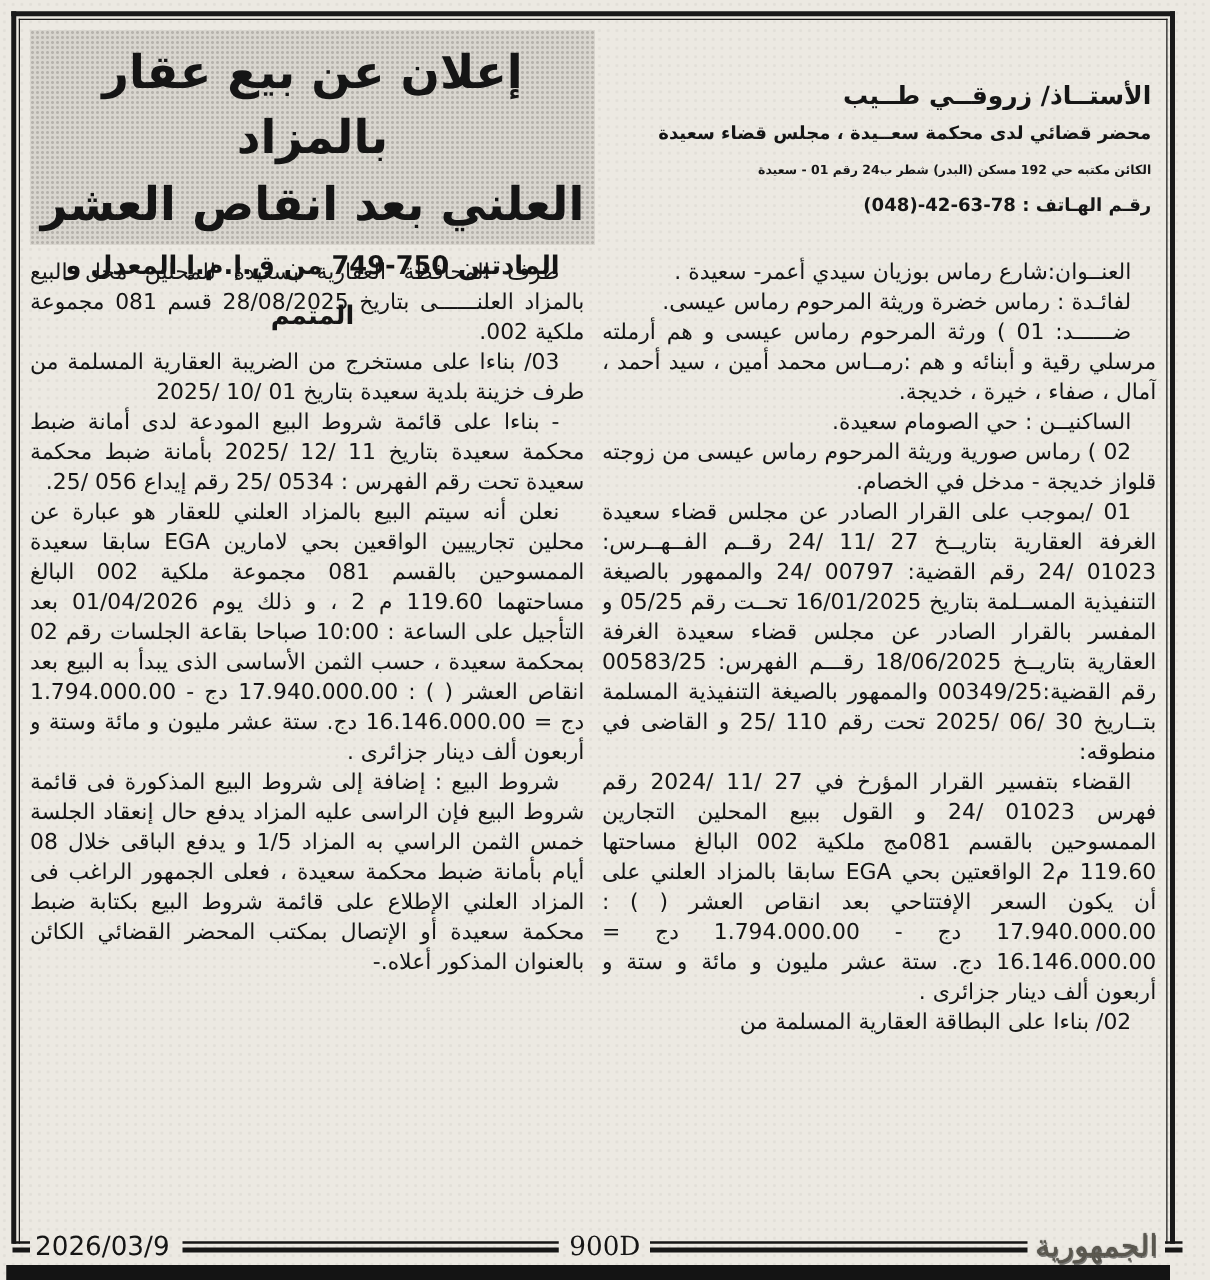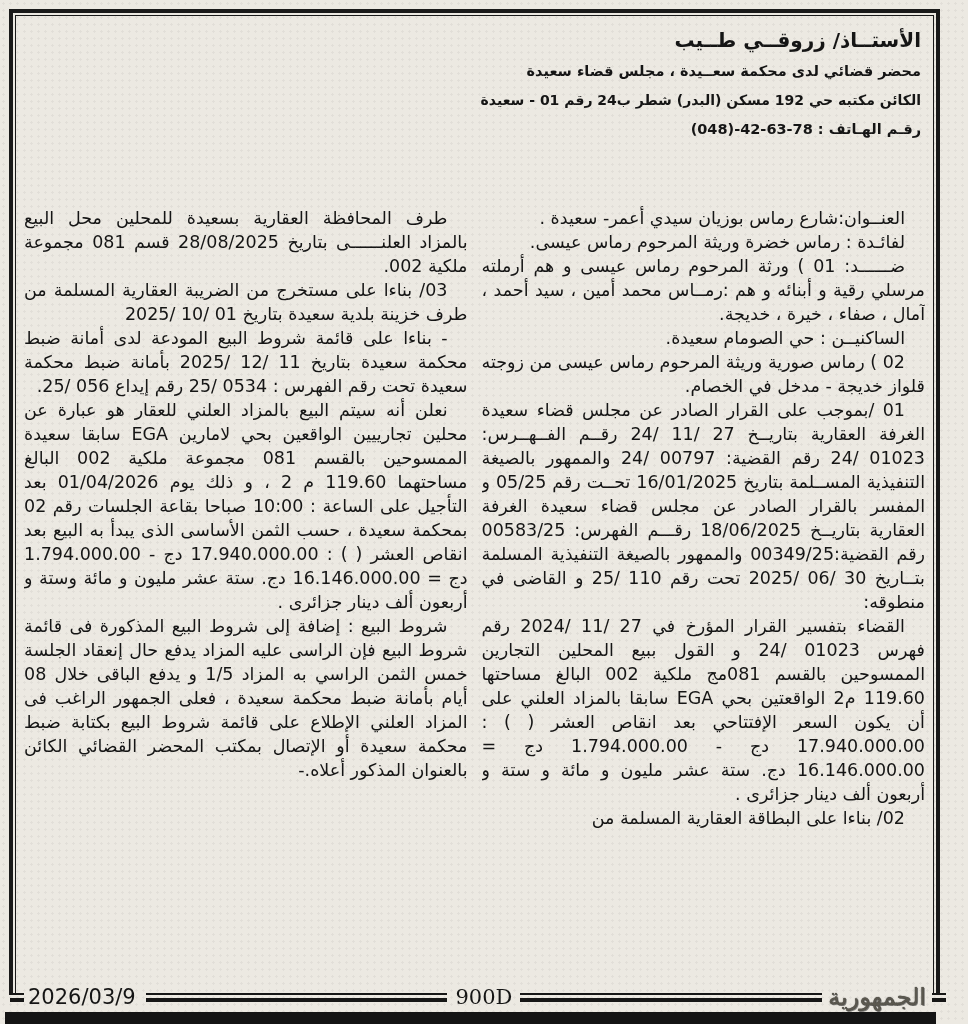--- a/index.html
+++ b/index.html
@@ -26,23 +26,23 @@
     background-color:#d9d6cf;
     background-image:radial-gradient(rgba(92,90,84,.28) 1px, transparent 1.3px);
     background-size:4px 4px;
     text-align:center;padding-top:8px;
   }
   .title-l1{font-size:37px;font-weight:bold;line-height:52px;letter-spacing:0;}
   .title-l2{font-size:37px;font-weight:bold;line-height:56px;}
   .title-l3{font-size:20.5px;font-weight:bold;line-height:40px;}
   .office-header{flex:1;text-align:right;font-weight:bold;padding:0 4px 0 0;}
   .oh-l1{font-size:18.5px;line-height:33px;}
-  .oh-l2{font-size:20px;line-height:33px;}
+  .oh-l2{font-size:20px;line-height:33px;margin-top:36px;}
   .oh-l3{font-size:14.5px;line-height:29px;}
-  .oh-l4{font-size:14px;line-height:29px;}
+  .oh-l4{font-size:10px;line-height:29px;}
   .oh-l5{font-size:14.5px;line-height:29px;padding-left:68px;}
   .ltr{direction:ltr;unicode-bidi:isolate;}
   
   .body-cols{
     display:flex;direction:rtl;gap:14px;margin-top:4px;height:772px;
     font-size:17.5px;line-height:24px;text-align:justify;
   }
   .col{flex:1;overflow:hidden;min-width:0;}
   .para{margin:0;text-indent:20px;}
   .signature{font-weight:bold;text-align:left;font-size:18px;margin-top:4px;}
@@ -64,20 +64,25 @@
   .next-bar{position:absolute;left:5px;bottom:0;width:931px;height:12px;background:#141414;}
 </style>
 </head>
 <body>
 
 <div class="page">
   <div class="frame">
     <div class="frame-inner">
 
       <div class="top-row">
+        <div class="title-box" dir="rtl" lang="ar">
+          <div class="title-l1">إعلان عن بيع عقار بالمزاد</div>
+          <div class="title-l2">العلني بعد انقاص العشر</div>
+          <div class="title-l3">المادتين 750-749 من ق.إ.م.إ المعدل و المتمم</div>
+        </div>
         <div class="office-header" dir="rtl" lang="ar">
           <div class="oh-l2">الأستــاذ/ زروقــي طــيب</div>
           <div class="oh-l3">محضر قضائي لدى محكمة سعــيدة ، مجلس قضاء سعيدة</div>
           <div class="oh-l4">الكائن مكتبه حي 192 مسكن (البدر) شطر ب24 رقم 01 - سعيدة</div>
           <div class="oh-l5">
             <span>رقـم الهـاتف :</span>
             <span class="ltr">(048)-42-63-78</span>
           </div>
         </div>
       </div>

